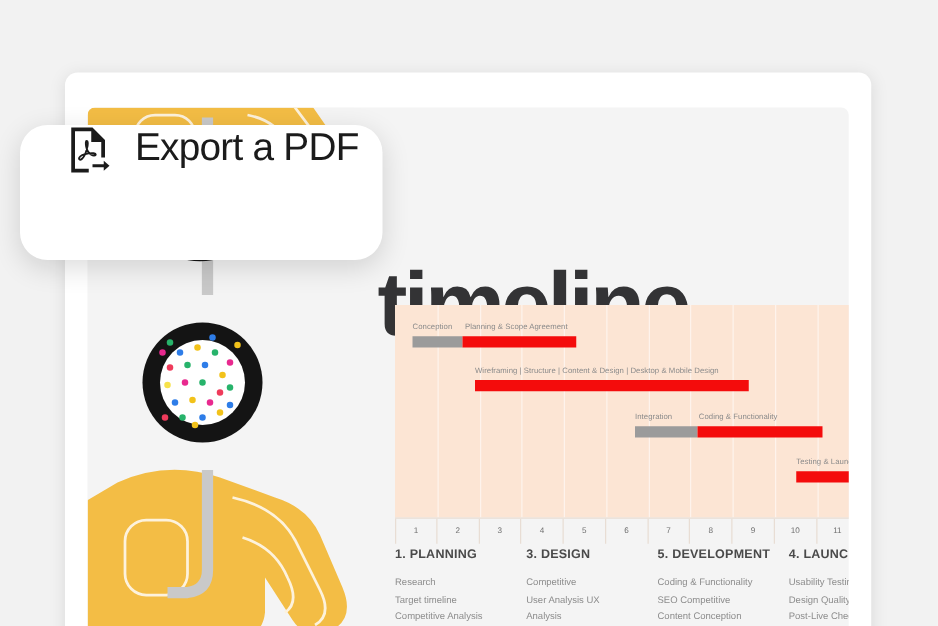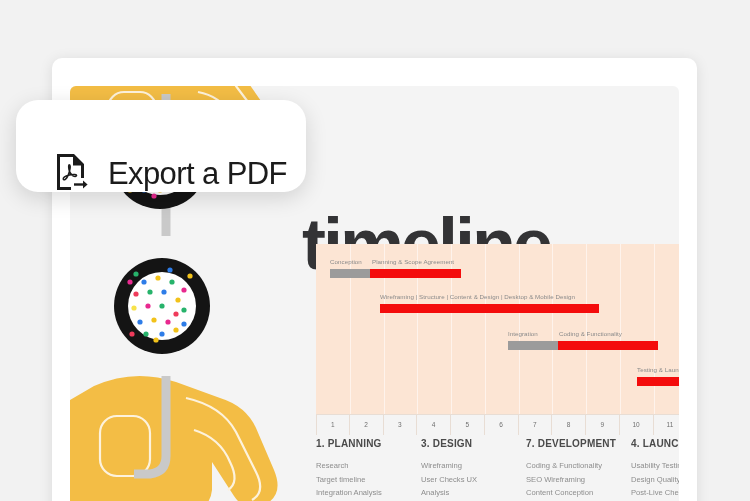--- a/index.html
+++ b/index.html
@@ -150,26 +150,26 @@
     color: #8d8d8d;
     white-space: nowrap;
   }
 
   
   #export-pill {
     position: absolute;
     left: 16px;
     top: 100px;
     width: 290px;
-    height: 92px;
+    height: 108px;
     background: #ffffff;
     border-radius: 22px;
     box-shadow: 0 6px 22px rgba(0,0,0,0.14);
     display: flex;
-    align-items: flex-end;
+    align-items: flex-start;
     padding-left: 38px;
     z-index: 40;
   }
   #pdf-icon { width: 36px; height: 40px; flex: none; }
   #export-pill-label {
     margin-left: 18px;
     font-size: 31px;
     color: #1b1b1b;
     letter-spacing: -0.6px;
     white-space: nowrap;
@@ -325,34 +325,34 @@
       <div class="axis-tick" style="left:303.75px">10</div>
       <div class="axis-tick" style="left:337.5px">11</div>
 
     </div>
 
     <div id="phases">
       <div class="phase-col">
         <div class="phase-title">1. PLANNING</div>
         <div class="phase-item">Research</div>
         <div class="phase-item">Target timeline</div>
-        <div class="phase-item">Integration Analysis</div>
+        <div class="phase-item">Competitive Analysis</div>
         <div class="phase-item">SEO Strategy</div>
       </div>
       <div class="phase-col">
         <div class="phase-title">3. DESIGN</div>
-        <div class="phase-item">Wireframing</div>
-        <div class="phase-item">User Checks UX</div>
+        <div class="phase-item">Competitive</div>
+        <div class="phase-item">User Analysis UX</div>
         <div class="phase-item">Analysis</div>
         <div class="phase-item">Content Creation</div>
       </div>
       <div class="phase-col">
-        <div class="phase-title">7. DEVELOPMENT</div>
+        <div class="phase-title">5. DEVELOPMENT</div>
         <div class="phase-item">Coding &amp; Functionality</div>
-        <div class="phase-item">SEO Wireframing</div>
+        <div class="phase-item">SEO Competitive</div>
         <div class="phase-item">Content Conception</div>
         <div class="phase-item">QA &amp; Testing</div>
       </div>
       <div class="phase-col">
         <div class="phase-title">4. LAUNCH</div>
         <div class="phase-item">Usability Testing</div>
         <div class="phase-item">Design Quality Check</div>
         <div class="phase-item">Post-Live Checks</div>
         <div class="phase-item">Publishing &amp; Promoting</div>
       </div>

